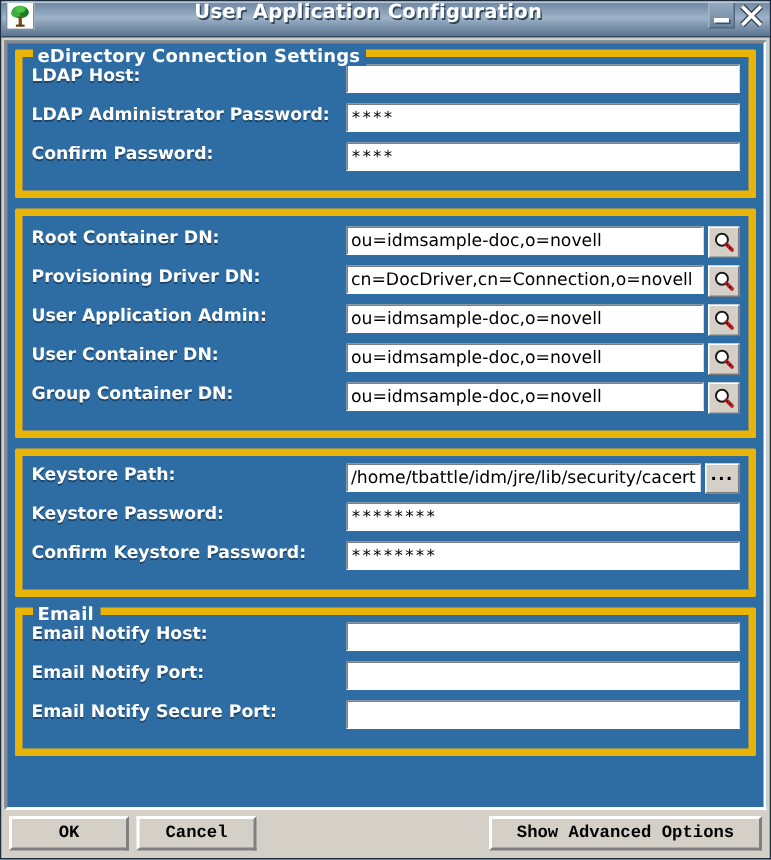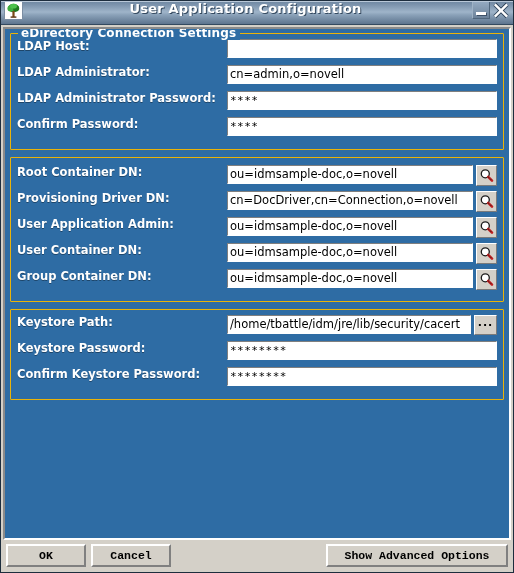--- a/index.html
+++ b/index.html
@@ -127,21 +127,21 @@
     background: #2e6ca4;
     height: 100%;
     box-sizing: border-box;
     padding: 2px 3px 0 3px;
     display: flex;
     flex-direction: column;
   }
 
   
   .group {
-    border: 1px solid #eab308;
+    border: 5px solid #eab308;
     border-radius: 1px;
     margin: 0 0 7px 0;
     padding: 5px 6px 6px 6px;
     position: relative;
     box-sizing: border-box;
   }
   .group.untitled { padding-top: 7px; }
   .group-title {
     position: absolute;
     top: -8px;
@@ -294,24 +294,20 @@
     <div class="scroll-frame">
       <div class="panel">
 
         <div class="group">
           <div class="group-title">eDirectory Connection Settings</div>
           <div class="row">
             <div class="label">LDAP Host:</div>
             <div class="field"></div>
           </div>
           <div class="row">
-            <div class="label">LDAP Administrator:</div>
-            <div class="field">cn=admin,o=novell</div>
-          </div>
-          <div class="row">
             <div class="label">LDAP Administrator Password:</div>
             <div class="field pw">****</div>
           </div>
           <div class="row">
             <div class="label">Confirm Password:</div>
             <div class="field pw">****</div>
           </div>
         </div>
 
         <div class="group untitled">
@@ -381,20 +377,35 @@
           <div class="row">
             <div class="label">Keystore Password:</div>
             <div class="field pw">********</div>
           </div>
           <div class="row">
             <div class="label">Confirm Keystore Password:</div>
             <div class="field pw">********</div>
           </div>
         </div>
 
+        <div class="group">
+          <div class="group-title">Email</div>
+          <div class="row">
+            <div class="label">Email Notify Host:</div>
+            <div class="field"></div>
+          </div>
+          <div class="row">
+            <div class="label">Email Notify Port:</div>
+            <div class="field"></div>
+          </div>
+          <div class="row">
+            <div class="label">Email Notify Secure Port:</div>
+            <div class="field"></div>
+          </div>
+        </div>
 
       </div>
     </div>
 
     <div class="buttonbar">
       <button class="btn ok">OK</button>
       <button class="btn cancel">Cancel</button>
       <button class="btn adv">Show Advanced Options</button>
     </div>
   </div>

